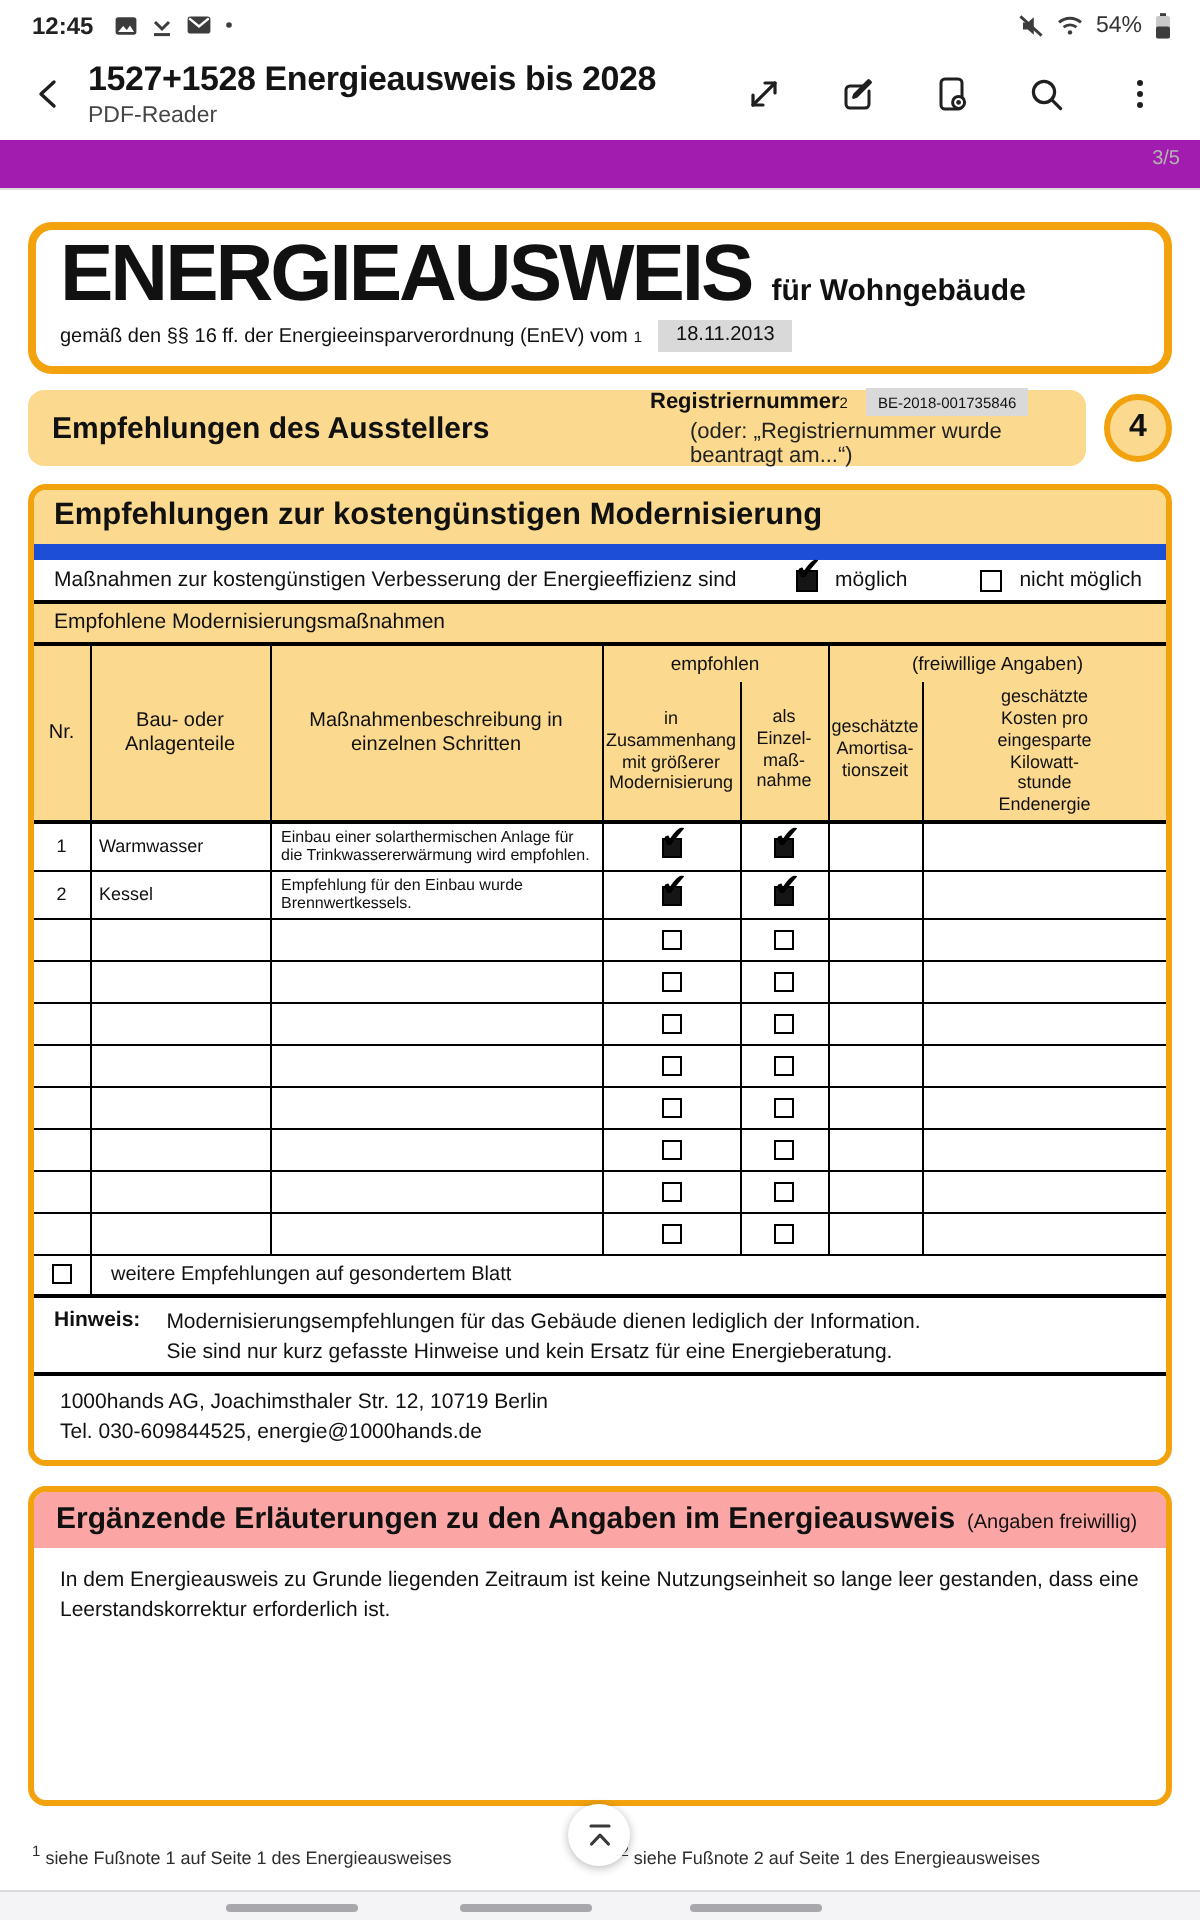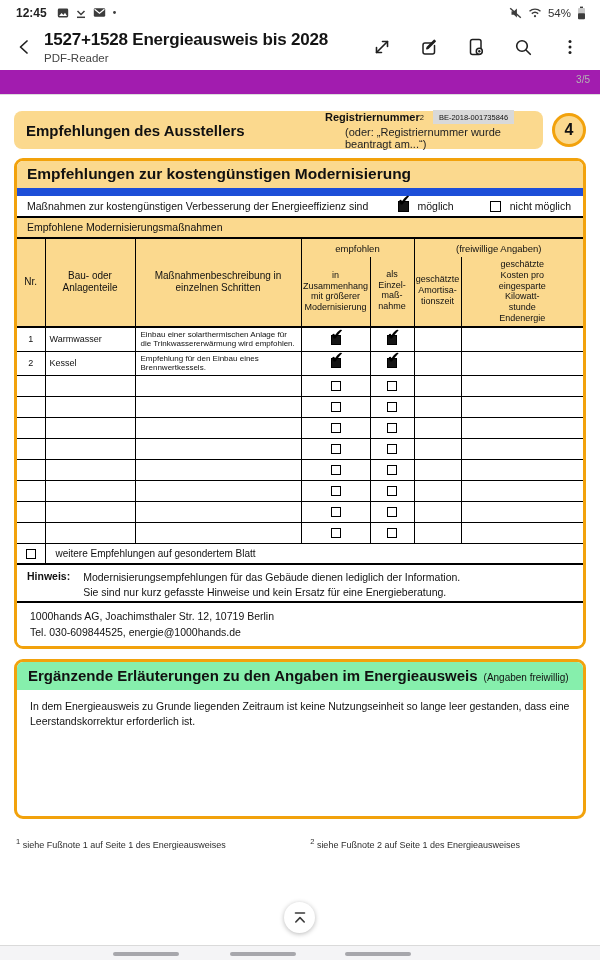--- a/index.html
+++ b/index.html
@@ -81,21 +81,21 @@
   .cb.checked::after { content:"✔"; font-family:"DejaVu Sans", sans-serif; position:absolute; top:-9px; left:-1px; font-size:16px; font-weight:700; color:#000; line-height:1; }
 
   .note { display:flex; gap:13px; padding:5px 10px 1px; font-size:10.5px; border-top:2px solid #000; background:#fff; }
   .note-label { font-weight:700; flex:none; }
   .note-text { line-height:1.45; }
   .details { display:flex; border-top:2px solid #000; background:#fff; font-size:10.5px; }
   .details-left { width:250px; padding:6px 10px; border-right:2px solid #000; line-height:1.45; }
   .details-right { flex:1; padding:6px 13px; line-height:1.45; }
 
   .explbox { margin-bottom:13px; }
-  .eheading { background:#86efac; padding:5px 11px 6px; font-size:15px; font-weight:700; display:flex; align-items:baseline; gap:6px; }
+  .eheading { background:#fca5a5; padding:5px 11px 6px; font-size:15px; font-weight:700; display:flex; align-items:baseline; gap:6px; }
   .eheading .suffix { font-size:10px; font-weight:400; }
   .ebody { padding:9px 13px; font-size:10.5px; line-height:1.45; height:126px; }
 
   .footnotes { display:flex; font-size:9px; color:#2e2e2e; padding:5px 2px 0; }
   .fn-right { margin-left:auto; margin-right:64px; }
 
   
   .fab { position:absolute; left:284px; top:902px; width:31px; height:31px; border-radius:50%; background:#fff; box-shadow:0 1px 5px rgba(0,0,0,.28); display:flex; align-items:center; justify-content:center; cursor:pointer; z-index:5; }
 
   
@@ -207,20 +207,31 @@
   </div>
 </div>
 
 <div class="pagestrip">
   <span class="pagenum">3/5</span>
 </div>
 
 <div class="page">
   <div class="doc">
 
+    <div class="hbox">
+      <div class="htitle-row">
+        <span class="htitle">ENERGIEAUSWEIS</span>
+        <span class="hsub">für Wohngebäude</span>
+      </div>
+      <div class="hlaw">
+        <span>gemäß den §§ 16 ff. der Energieeinsparverordnung (EnEV) vom</span>
+        <sup class="fnote">1</sup>
+        <span class="chip">18.11.2013</span>
+      </div>
+    </div>
 
     <div class="issuer-row">
       <div class="ibar">
         <span class="ibar-title">Empfehlungen des Ausstellers</span>
         <div class="reg">
           <div class="reg-line1">
             <span class="reg-label">Registriernummer</span>
             <sup class="fnote">2</sup>
             <span class="reg-chip">BE-2018-001735846</span>
           </div>
@@ -294,21 +305,21 @@
               <td class="c-desc pre">Einbau einer solarthermischen Anlage für
 die Trinkwassererwärmung wird empfohlen.</td>
               <td class="c-check"><span class="cb checked"></span></td>
               <td class="c-check"><span class="cb checked"></span></td>
               <td class="c-amort"></td>
               <td class="c-cost"></td>
             </tr>
             <tr class="m-row">
               <td class="c-nr">2</td>
               <td class="c-part">Kessel</td>
-              <td class="c-desc pre">Empfehlung für den Einbau eines Brennwertkessels.</td>
+              <td class="c-desc pre">Empfehlung für den Einbau wurde Brennwertkessels.</td>
               <td class="c-check"><span class="cb checked"></span></td>
               <td class="c-check"><span class="cb checked"></span></td>
               <td class="c-amort"></td>
               <td class="c-cost"></td>
             </tr>
             <tr class="m-row">
               <td class="c-nr"></td>
               <td class="c-part"></td>
               <td class="c-desc pre"></td>
               <td class="c-check"><span class="cb"></span></td>

